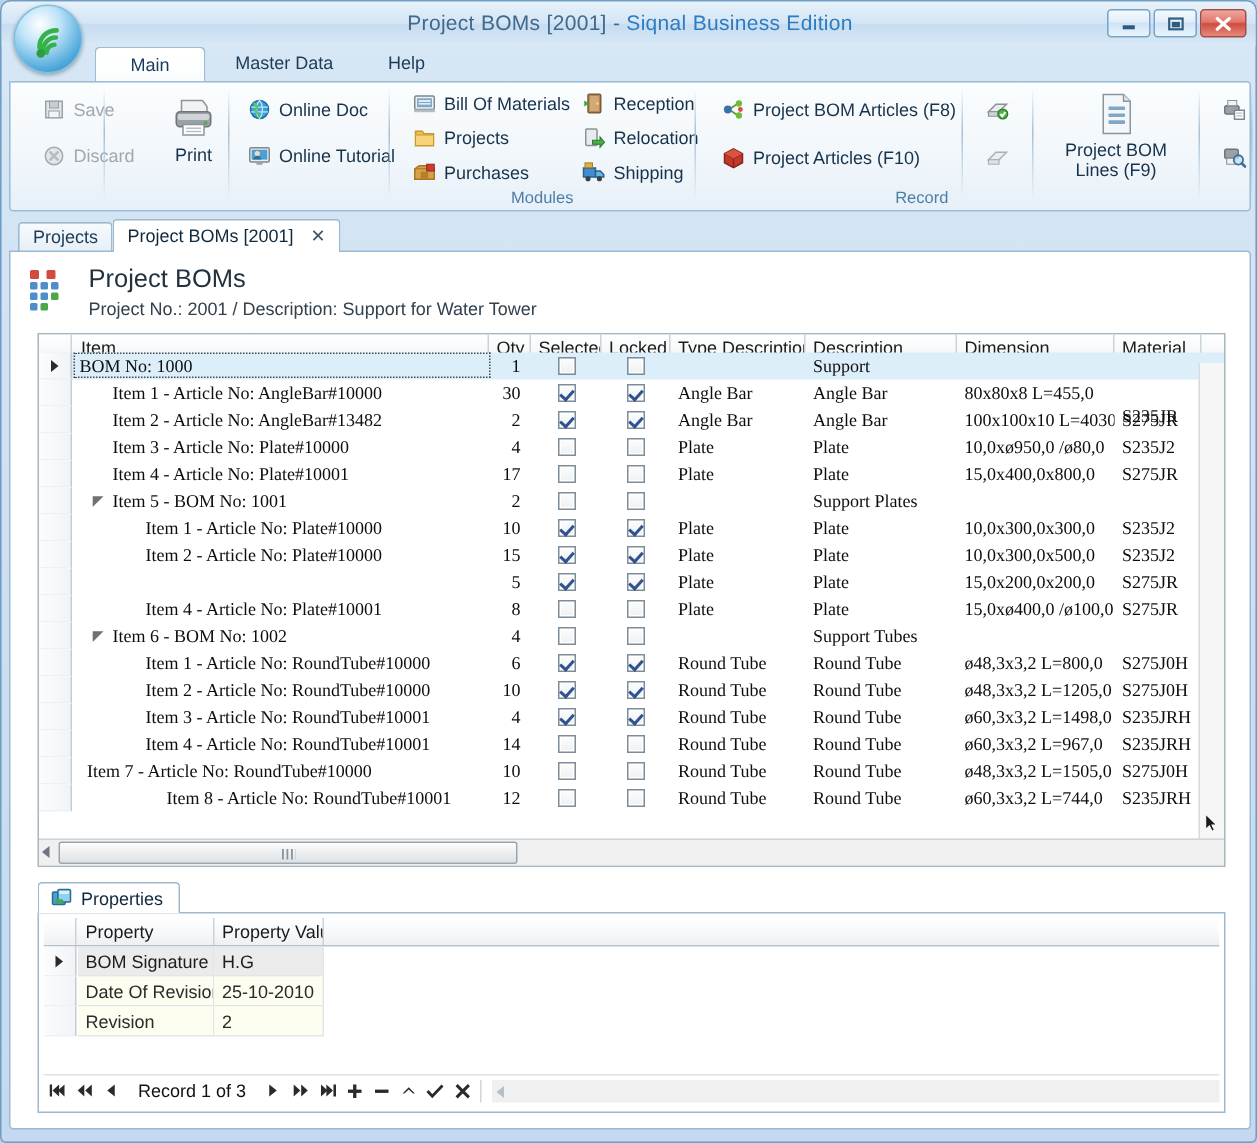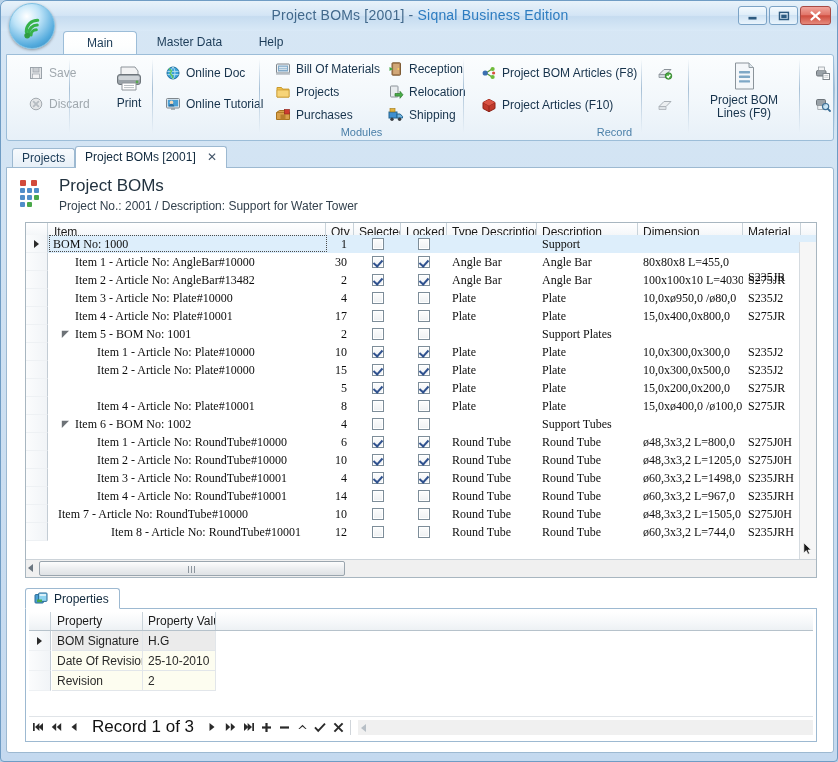--- a/index.html
+++ b/index.html
@@ -375,21 +375,21 @@
     display: flex; align-items: center;
     border-top: 1px solid #e0e4e8;
   }
   #pnav .nbtn {
     width: 18px; height: 18px;
     display: flex; align-items: center; justify-content: center;
     cursor: pointer; color: #2a2a2a; font-size: 11px;
     position: relative;
   }
   #pnav .nlabel {
-    padding: 0 9px; font-size: 17px; color: #111; white-space: nowrap;
+    padding: 0 9px; font-size: 12px; color: #111; white-space: nowrap;
   }
   #pnav .nsep {
     width: 1px; height: 15px; background: #d0d5da; margin: 0 3px;
   }
   #pnav .ntrack {
     flex: 1; height: 15px; margin-left: 4px;
     background: #f0f0f0; position: relative;
   }
   #pnav .ntrack .sa {
     position: absolute; left: 3px; top: 4px;

